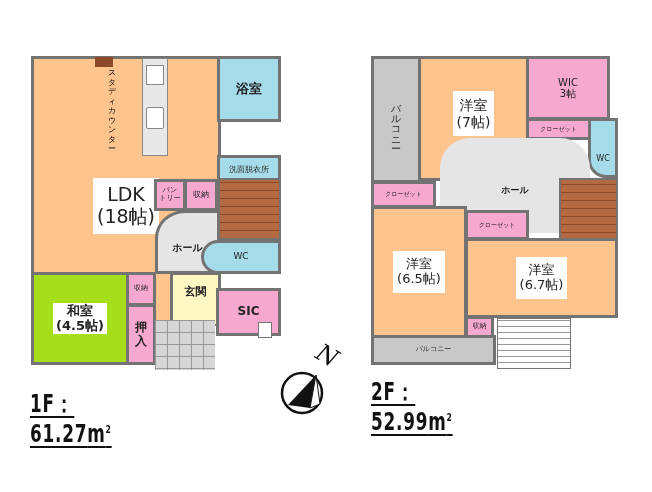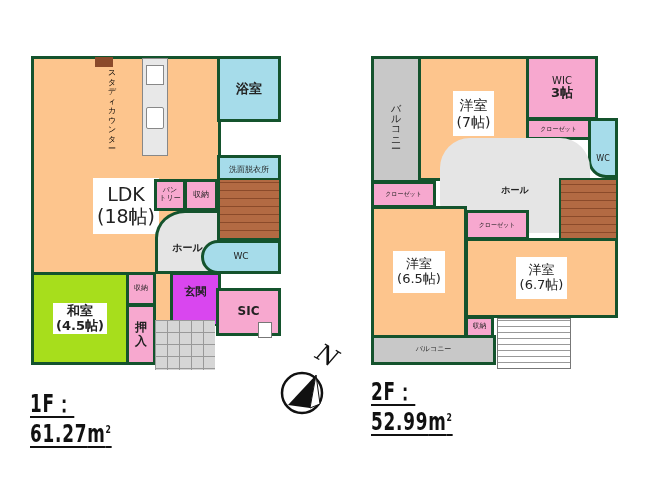--- a/index.html
+++ b/index.html
@@ -1,27 +1,27 @@
 <!DOCTYPE html>
 <html><head>
 <meta charset="utf-8">
 <style>
   html, body { margin:0; padding:0; background:#ffffff; }
   body { width:652px; height:492px; position:relative; overflow:hidden; font-family:"DejaVu Sans", sans-serif; }
   .plan { position:absolute; }
-  .room { position:absolute; box-sizing:border-box; border:3px solid #14532d; display:flex; align-items:center; justify-content:center; flex-direction:column; text-align:center; color:#222; }
+  .room { position:absolute; box-sizing:border-box; border:3px solid #737373; display:flex; align-items:center; justify-content:center; flex-direction:column; text-align:center; color:#222; }
   .lbl { background:#fff; padding:6px 4px; line-height:1.15; font-weight:bold; }
   .plain { line-height:1.1; }
   .orange { background:#fdc58d; }
   .blue { background:#a6dcea; }
   .pink { background:#f7a8cf; }
   .green { background:#a7de1c; }
   .brown { background:#e5e5e5; }
   .gray { background:#c8c8c8; }
-  .yellow { background:#d946ef; }
+  .yellow { background:#fef9c3; }
   .stair { background: repeating-linear-gradient(0deg, #b36a43 0 7px, #8b4a2a 7px 8px); }
   .tile { background: #d6d6d6; background-image: linear-gradient(#999 1px, transparent 1px), linear-gradient(90deg, #999 1px, transparent 1px); background-size: 12px 12px; }
   .steps { background: repeating-linear-gradient(0deg, #fff 0 5px, #999 5px 6px); border:1px solid #777; }
   .area { position:absolute; font-family:"DejaVu Sans Condensed","DejaVu Sans", sans-serif; font-weight:bold; font-size:24px; letter-spacing:1px; text-decoration:underline; text-decoration-thickness:2px; text-underline-offset:4px; color:#111; transform:scaleX(0.78); transform-origin:left center; }
   .sup { font-size:11px; vertical-align:super; }
 </style>
 </head>
 <body>
 
 <div class="plan">
@@ -115,23 +115,23 @@
     <span class="plain" style="font-size:10px;writing-mode:vertical-rl;">バルコニー</span>
   </div>
 
   <div class="room orange" style="left:418px;top:56px;width:111px;height:125px;">
     <div class="lbl" style="font-size:14px;font-weight:normal;margin-top:-10px;">
       <div>洋室</div>
       <div>(7帖)</div>
     </div>
   </div>
 
-  <div class="room pink" style="left:526px;top:56px;width:72px;height:64px;">
+  <div class="room pink" style="left:526px;top:56px;width:84px;height:64px;">
     <span class="plain" style="font-size:10px;">WIC</span>
-    <span class="plain" style="font-size:13px;font-weight:bold;">3帖</span>
+    <span class="plain" style="font-size:10px;">3帖</span>
   </div>
 
   <div class="room pink" style="left:526px;top:118px;width:65px;height:22px;">
     <span class="plain" style="font-size:6px;">クローゼット</span>
   </div>
 
   <div class="room blue" style="left:588px;top:118px;width:30px;height:60px;border-bottom-left-radius:18px;">
     <span class="plain" style="font-size:8px;margin-top:22px;">WC</span>
   </div>
 

